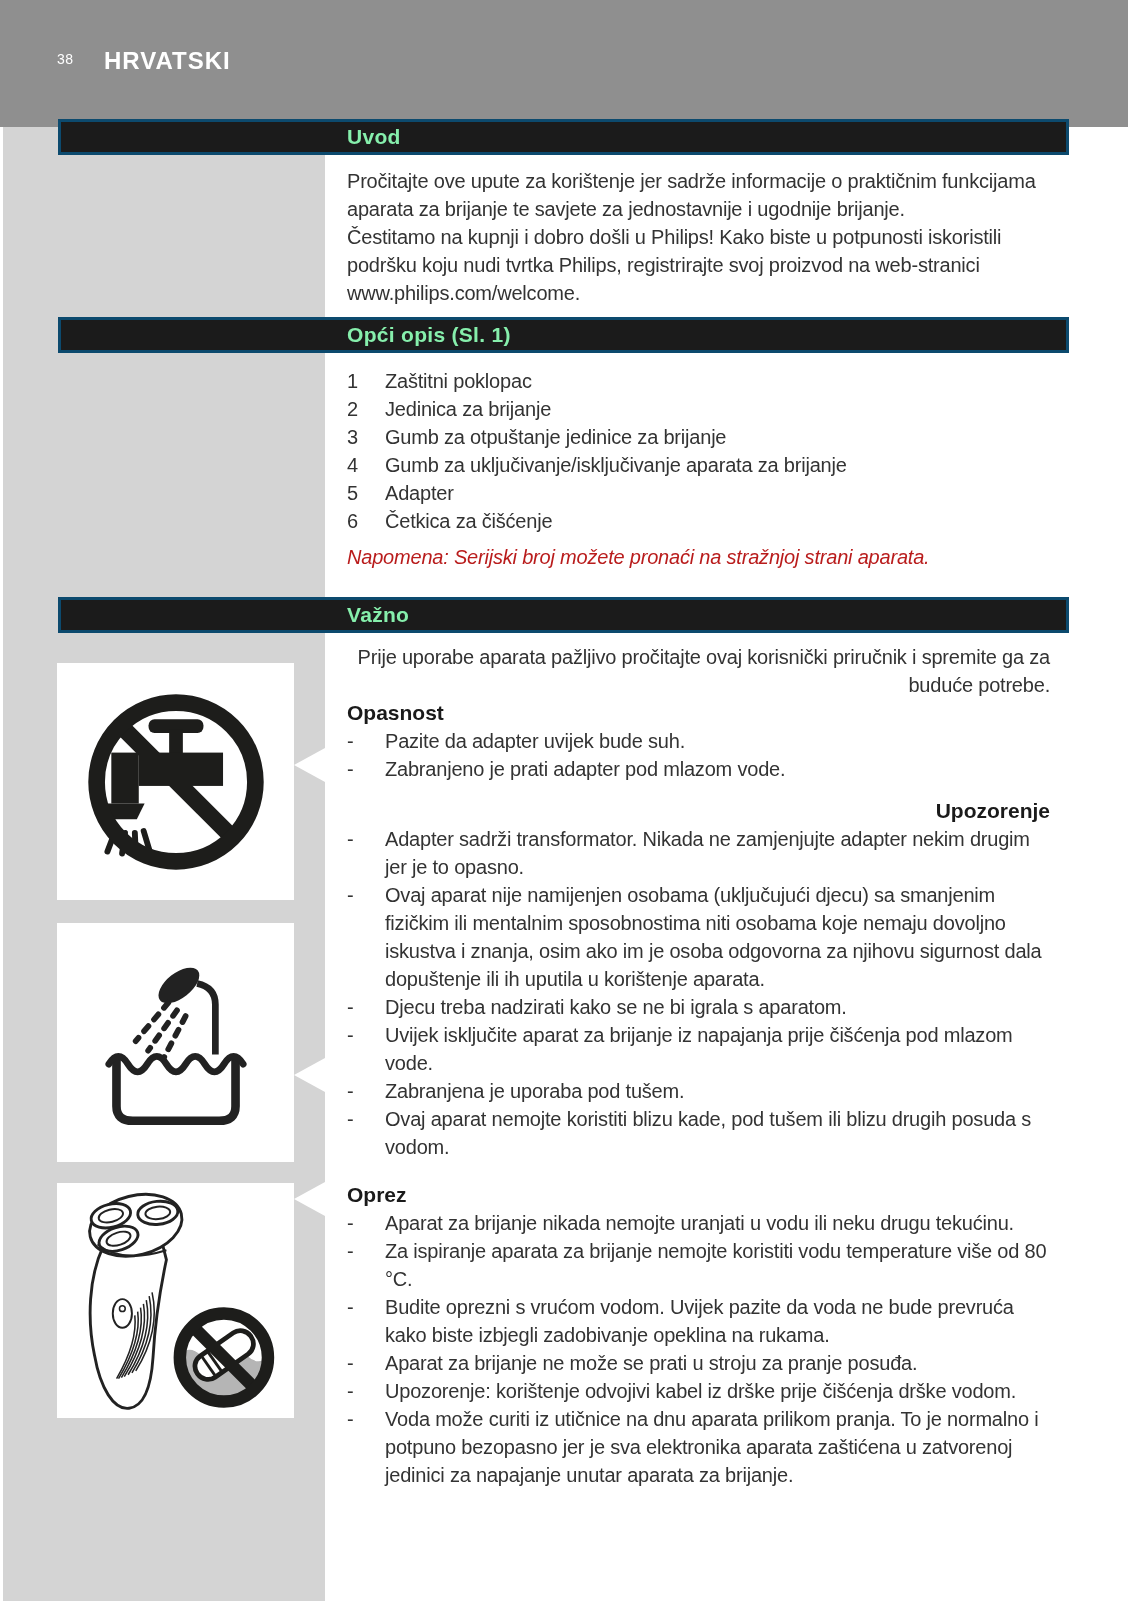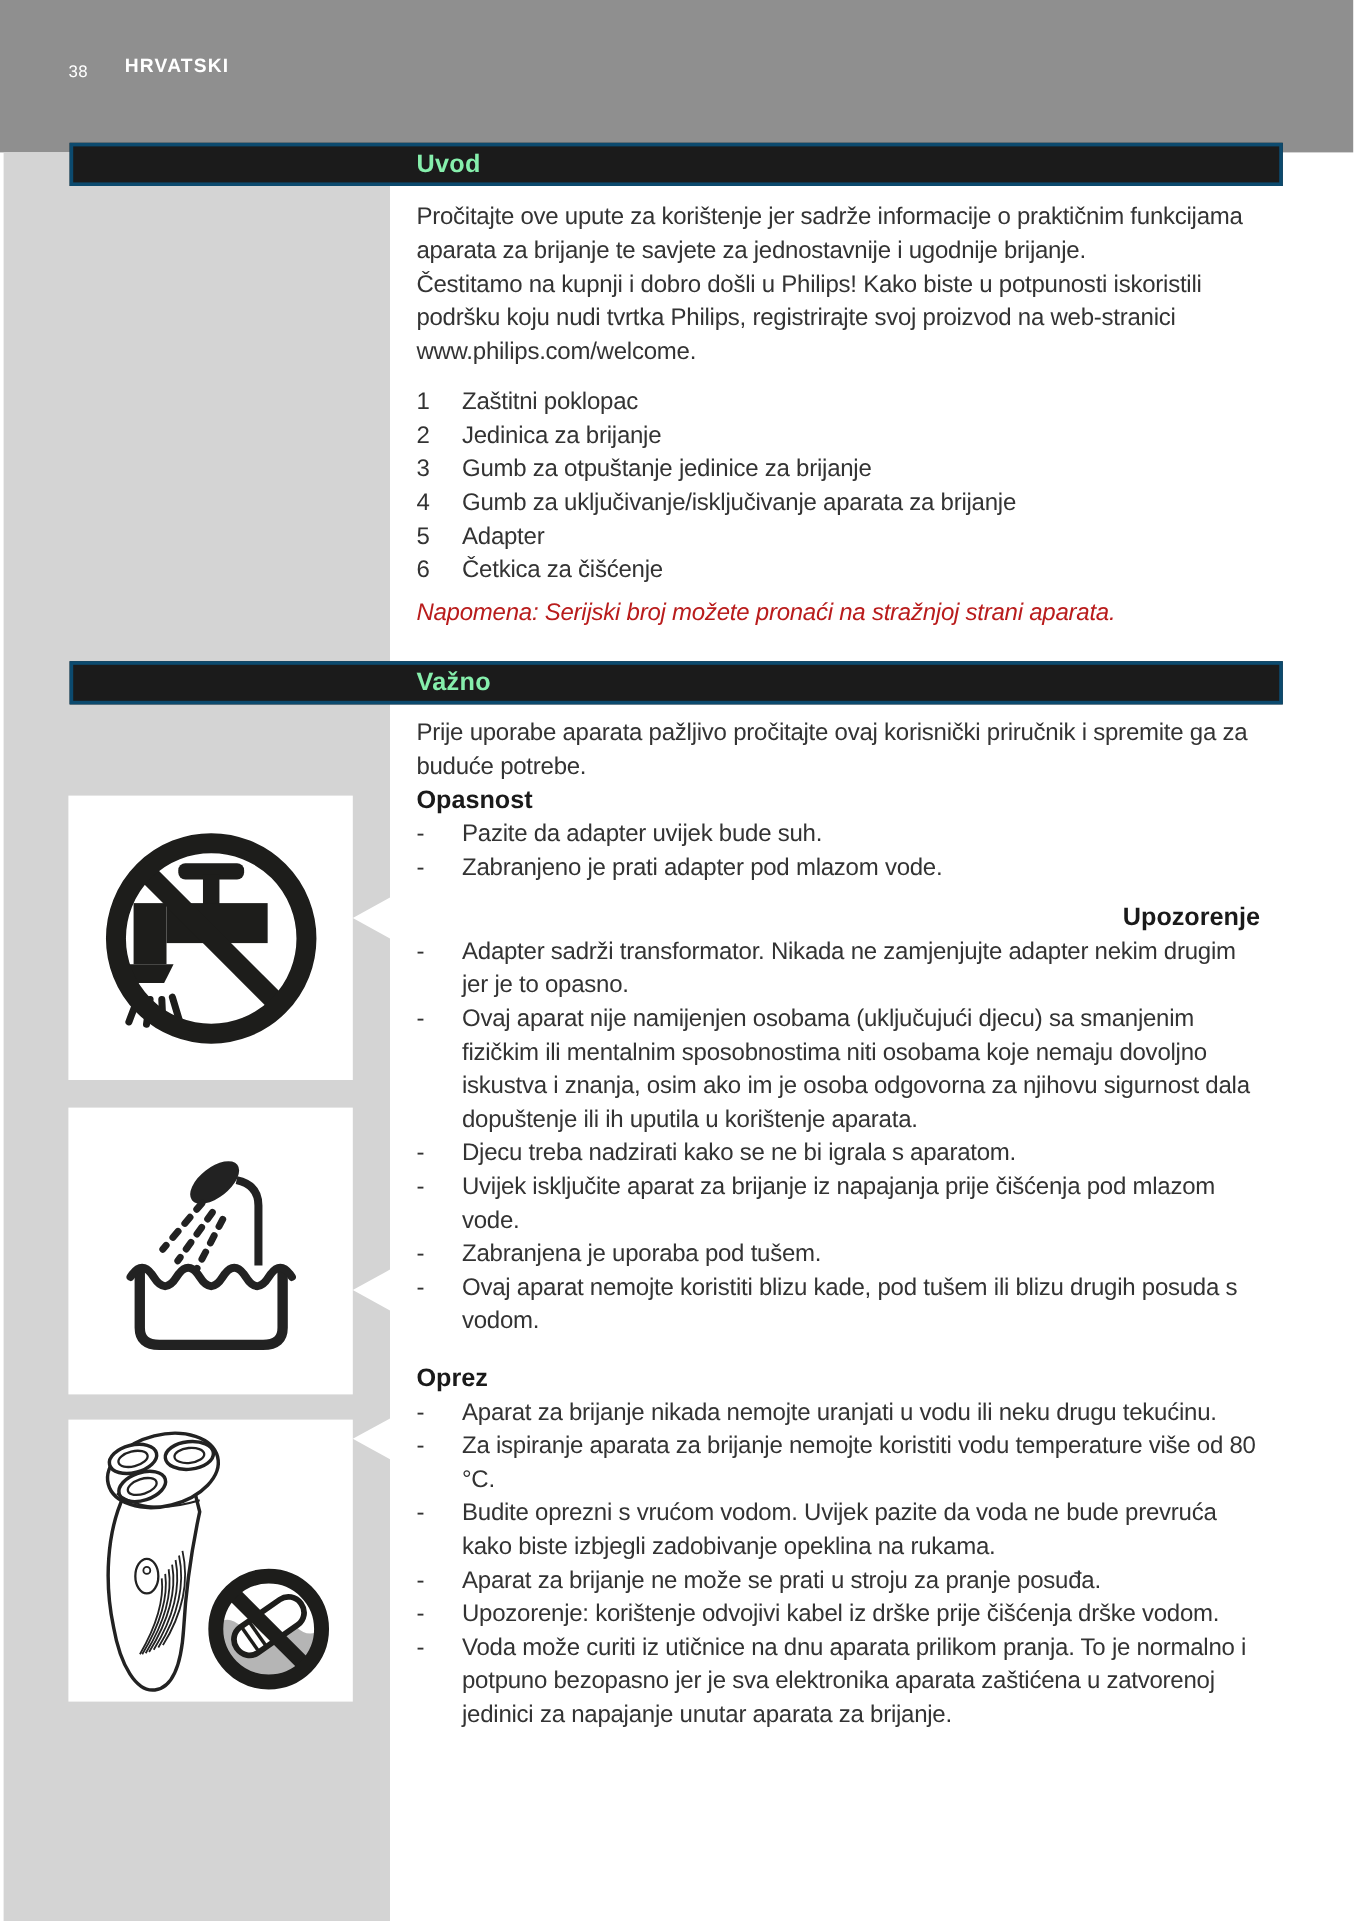--- a/index.html
+++ b/index.html
@@ -16,21 +16,21 @@
   .top-band{
     position:absolute;left:0;top:0;width:1128px;height:127px;
     background:#8f8f8f;
   }
   .page-number{
     position:absolute;left:57px;top:51px;
     font-size:14px;color:#ffffff;letter-spacing:.5px;
   }
   .language-title{
     position:absolute;left:104px;top:47px;
-    font-size:16px;font-weight:bold;color:#ffffff;letter-spacing:1px;
+    font-size:24px;font-weight:bold;color:#ffffff;letter-spacing:1px;
   }
   
   .sidebar-column{
     position:absolute;left:3px;top:127px;width:322px;height:1474px;
     background:#d4d4d4;
   }
   .icon-box{
     position:absolute;left:57px;width:237px;background:#ffffff;
     display:flex;align-items:center;justify-content:center;
   }
@@ -58,21 +58,21 @@
     letter-spacing:.3px;
   }
   .bar-uvod{margin-top:0;}
   .bar-opci{margin-top:10px;}
   .bar-vazno{margin-top:26px;}
   .body-block{
     margin-left:289px;width:703px;
     font-size:20px;line-height:28px;letter-spacing:-0.2px;
   }
   .intro-paragraph{margin-top:12px;}
-  .vazno-paragraph{margin-top:10px;}
+  .vazno-paragraph{margin-top:10px;text-align:right;}
   .numbered-list{margin-top:14px;}
   .num-item{position:relative;padding-left:38px;}
   .num-item .item-number{position:absolute;left:0;top:0;}
   .note-text{margin-top:8px;font-style:italic;font-size:20px;color:#b91c1c;}
   .subsection-heading{
     margin-left:289px;width:703px;
     font-size:21px;font-weight:bold;color:#1a1a1a;
     line-height:28px;
   }
   .h-opasnost{margin-top:0;}
@@ -182,20 +182,23 @@
 
     <div class="section-bar bar-uvod">
       <span>Uvod</span>
     </div>
 
     <div class="body-block intro-paragraph">
       <div>Pročitajte ove upute za korištenje jer sadrže informacije o praktičnim funkcijama aparata za brijanje te savjete za jednostavnije i ugodnije brijanje.</div>
       <div>Čestitamo na kupnji i dobro došli u Philips! Kako biste u potpunosti iskoristili podršku koju nudi tvrtka Philips, registrirajte svoj proizvod na web-stranici www.philips.com/welcome.</div>
     </div>
 
+    <div class="section-bar bar-opci">
+      <span>Opći opis (Sl. 1)</span>
+    </div>
 
     <div class="body-block numbered-list">
       <div class="num-item">
         <span class="item-number">1</span>
         <span>Zaštitni poklopac</span>
       </div>
       <div class="num-item">
         <span class="item-number">2</span>
         <span>Jedinica za brijanje</span>
       </div>

